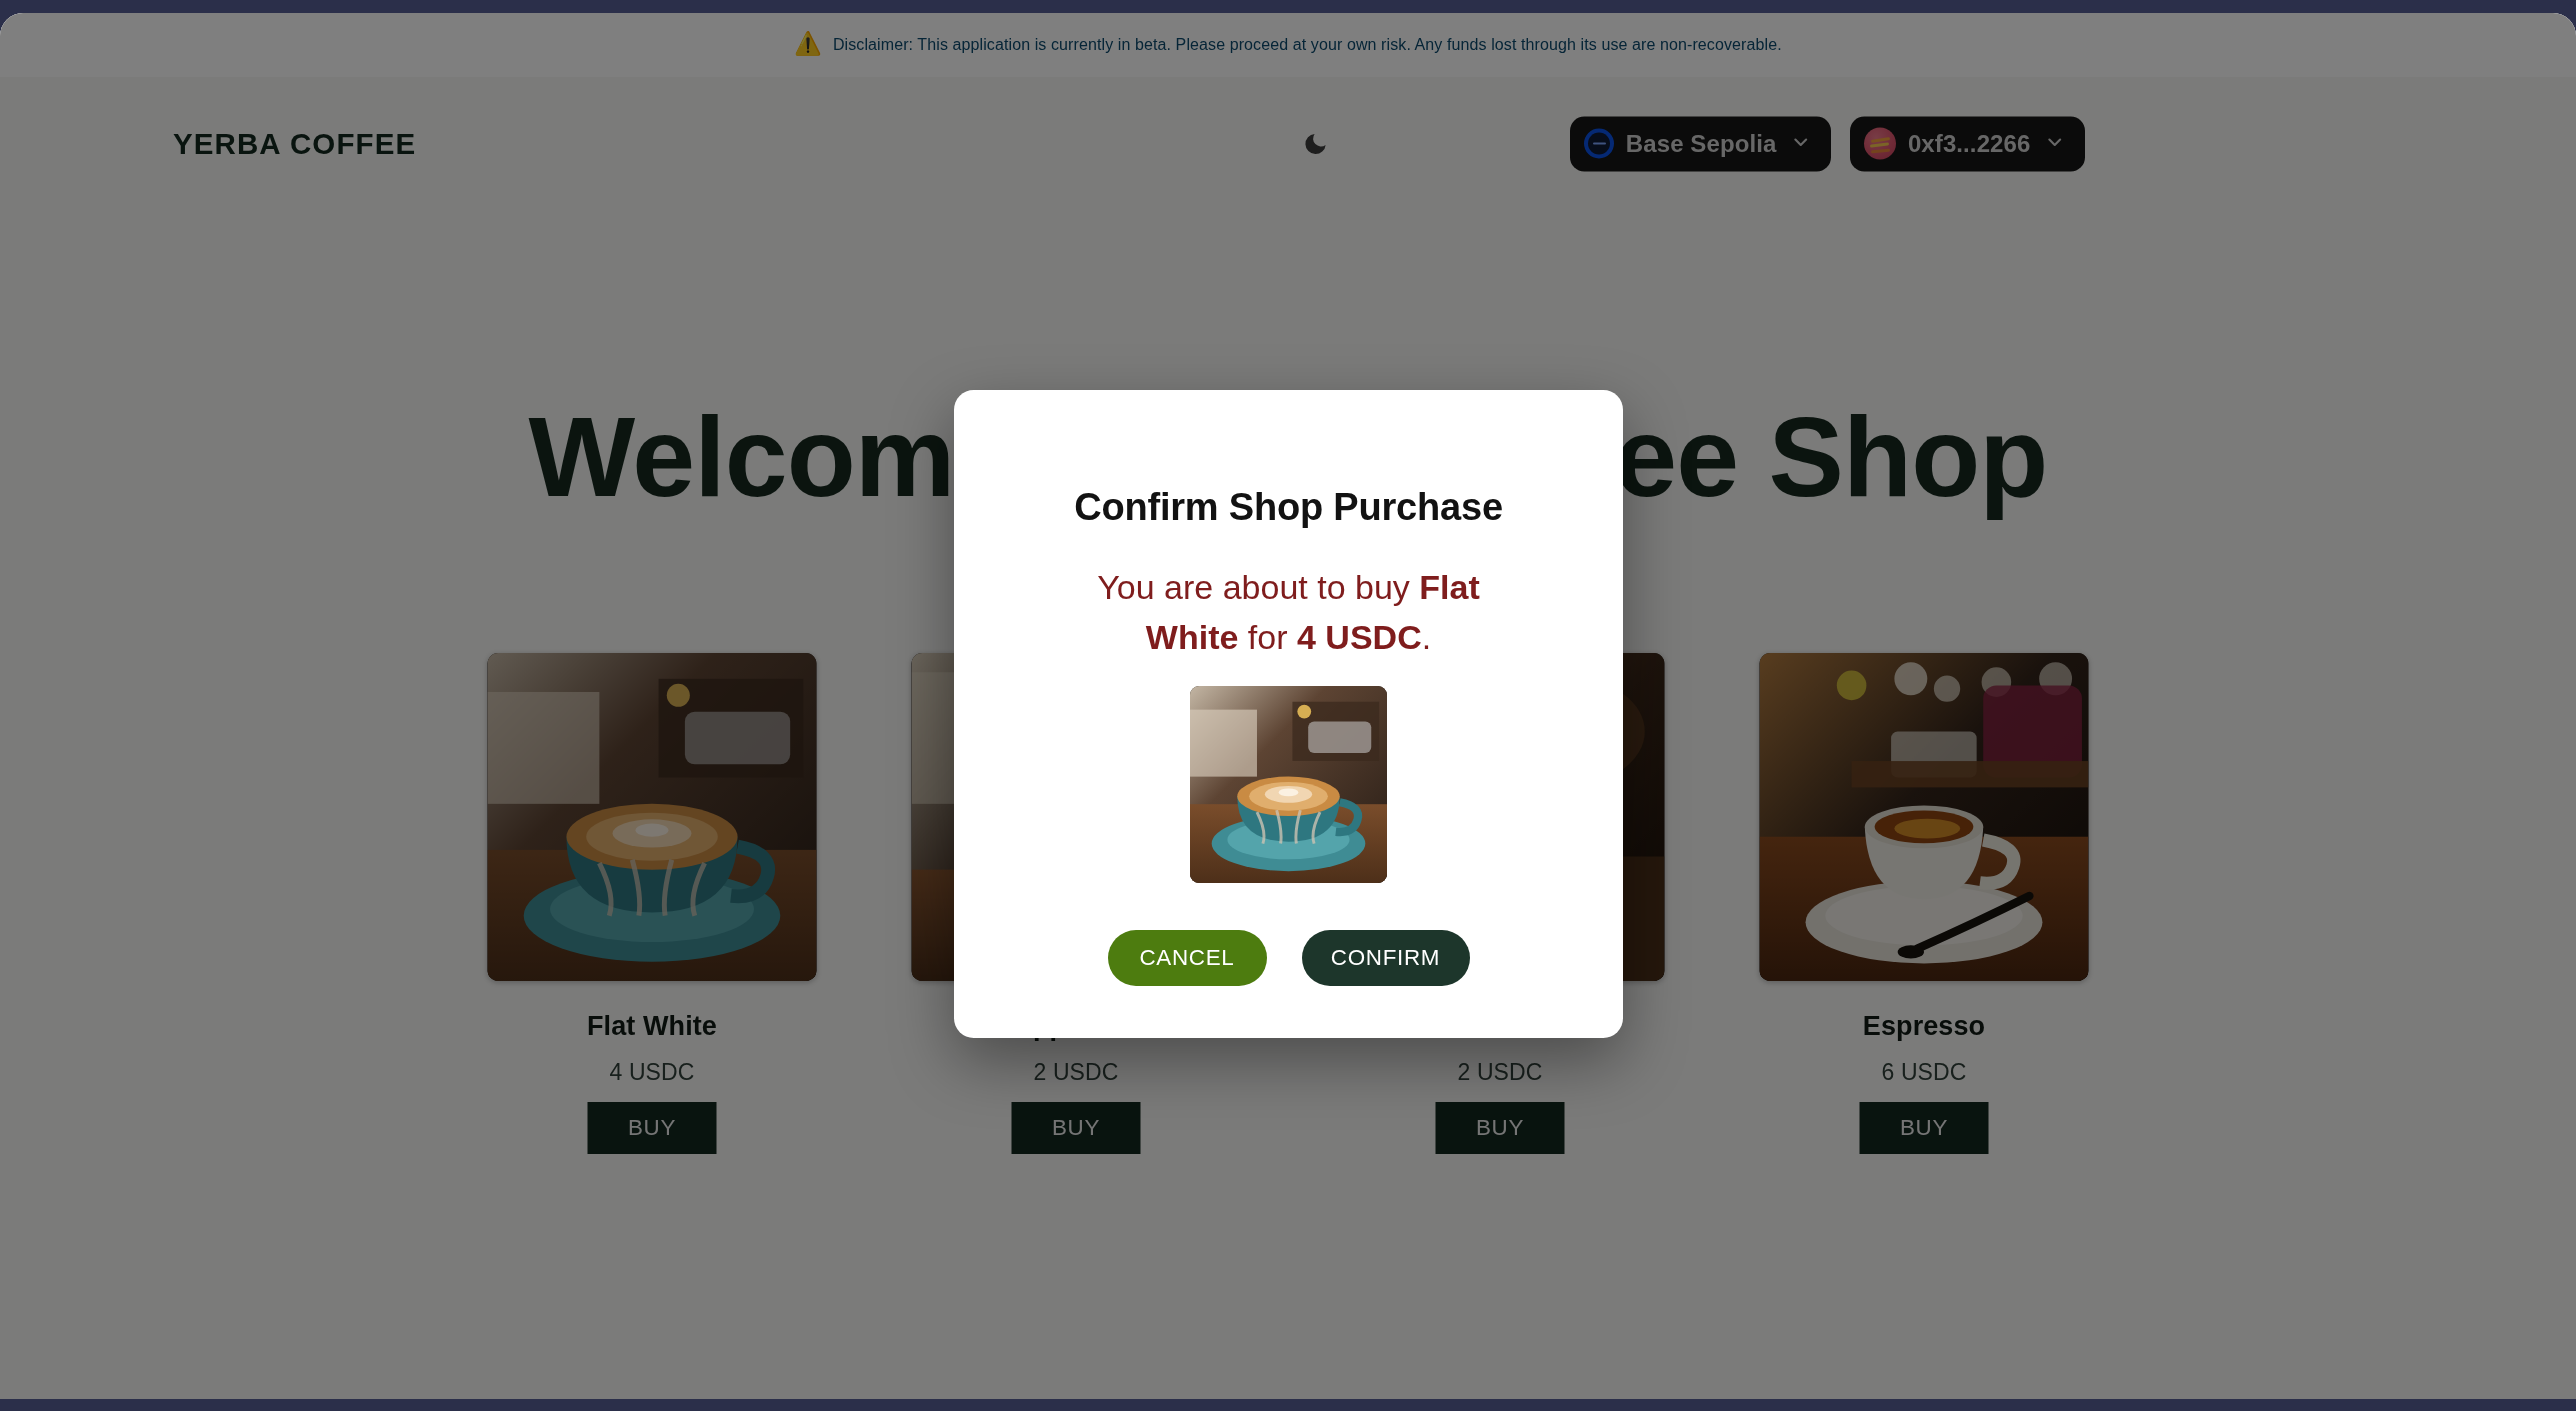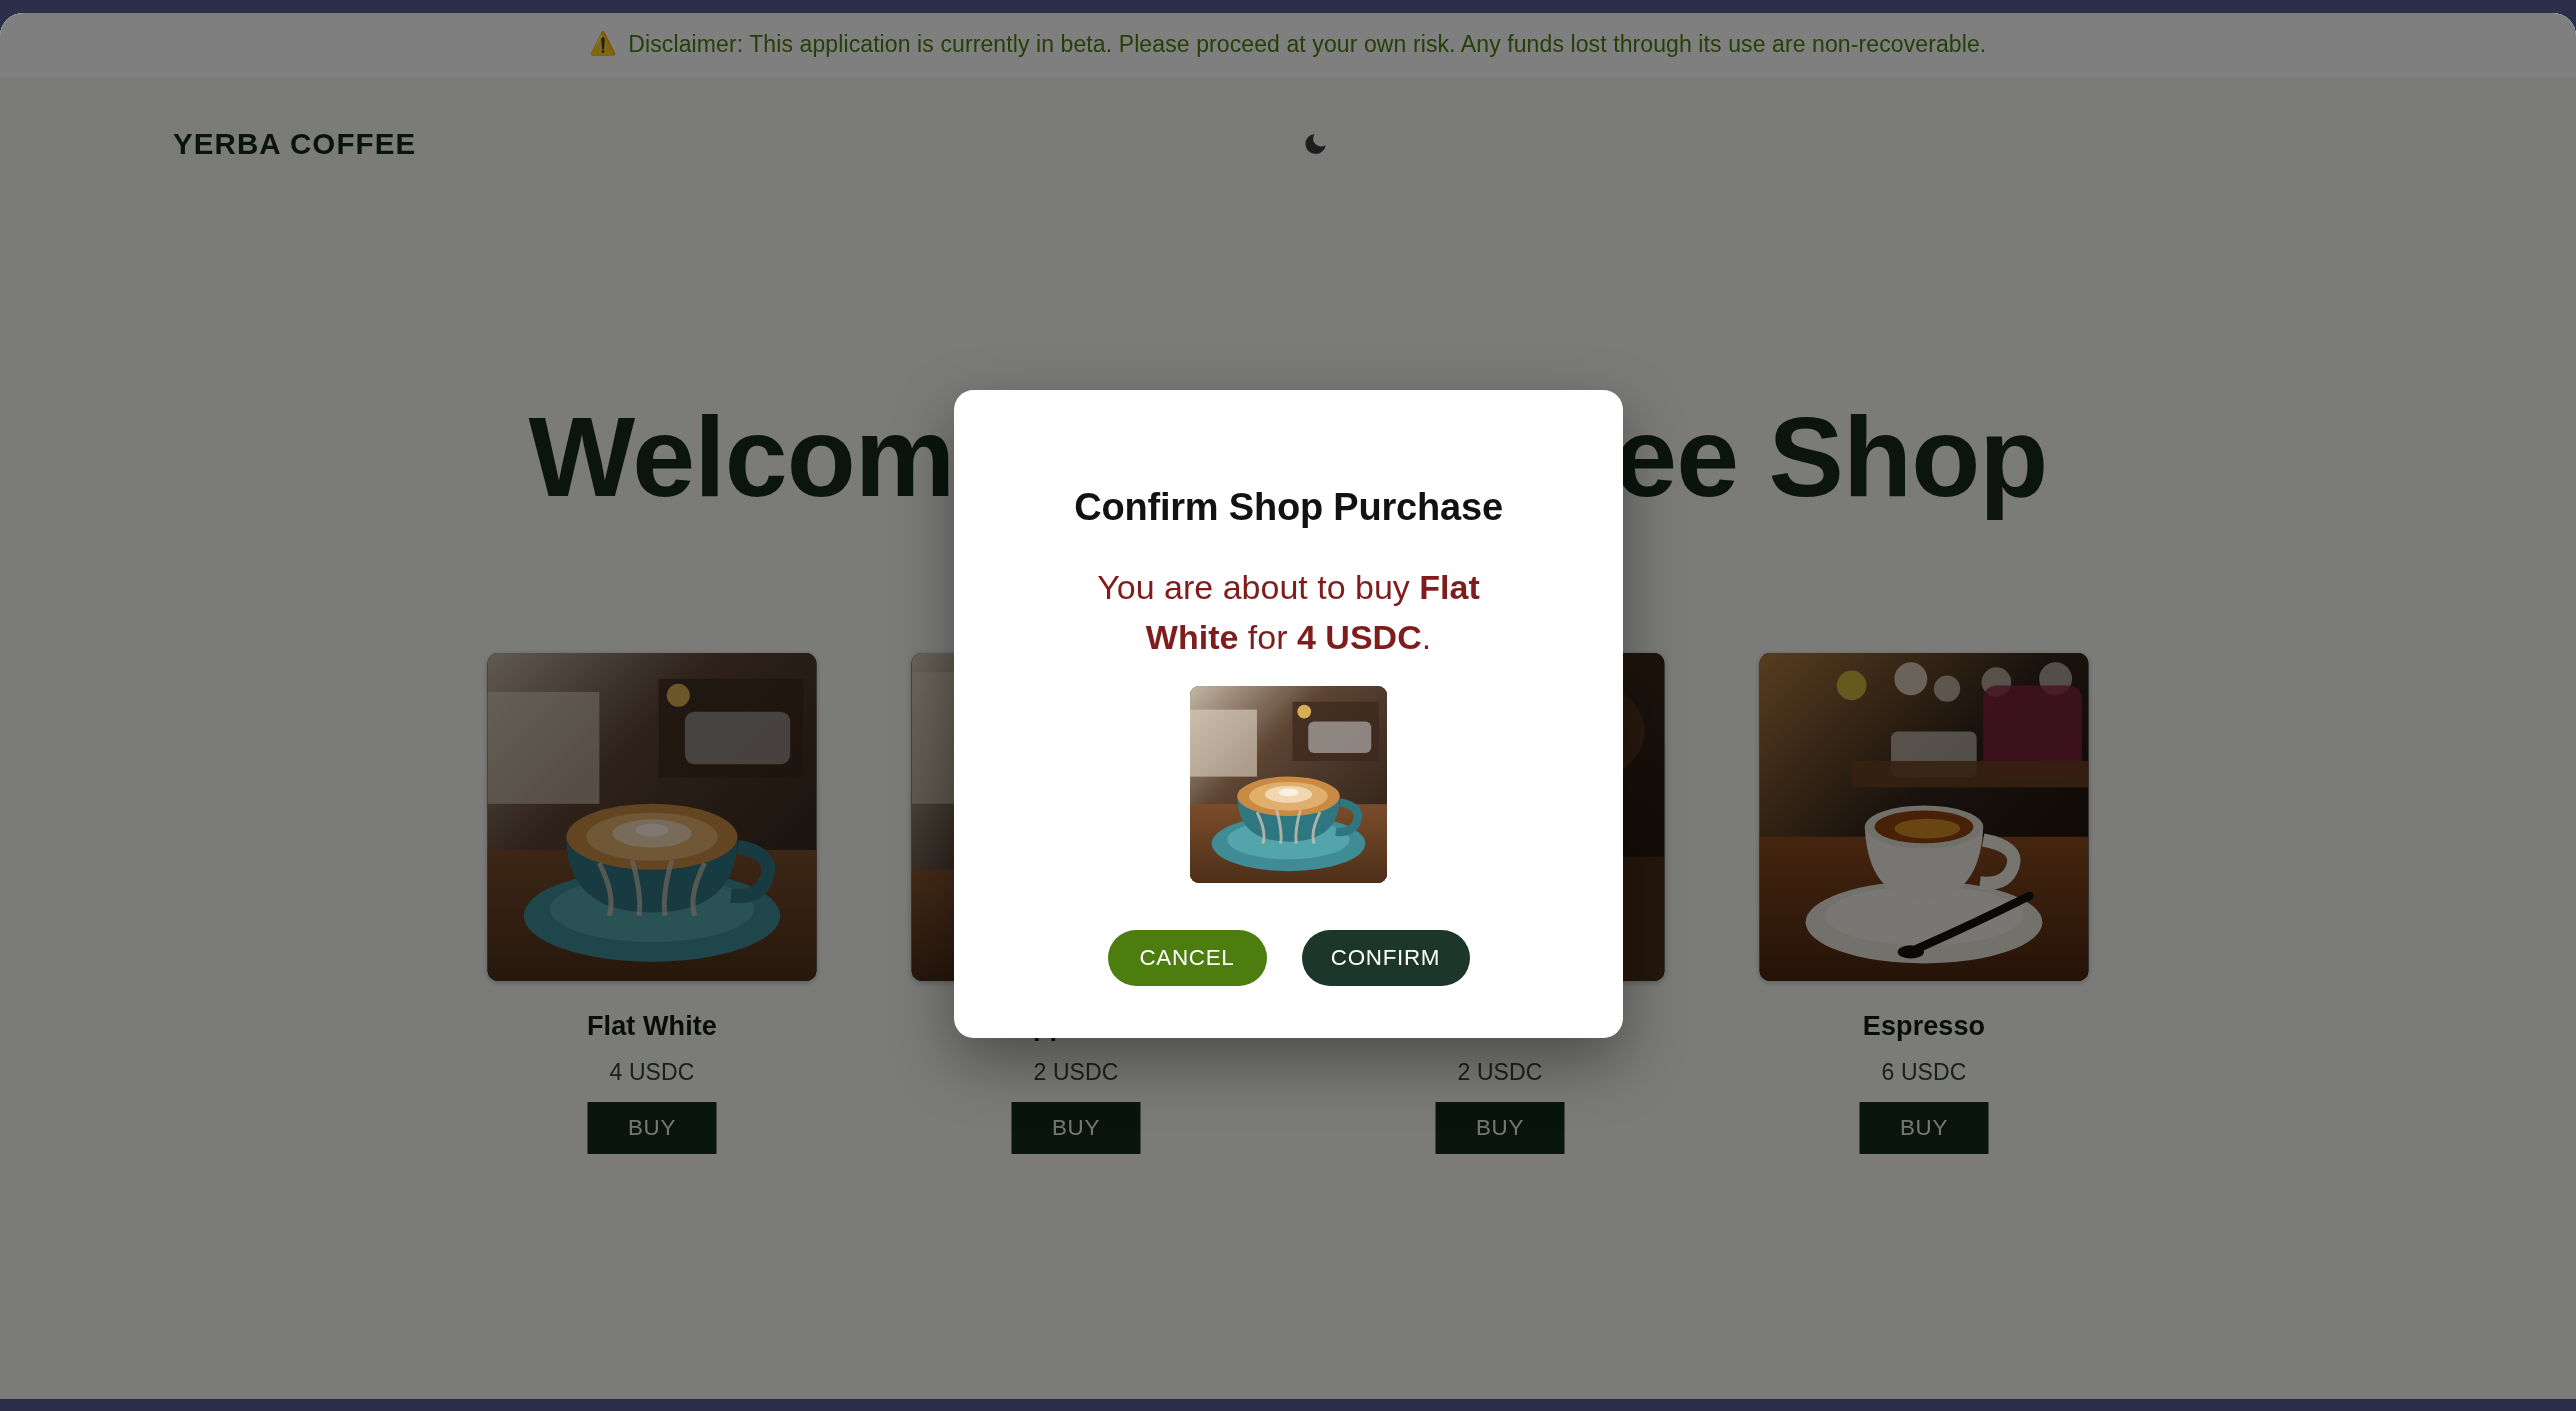--- a/index.html
+++ b/index.html
@@ -52,22 +52,22 @@
     gap: 10.7px;
     background: #ffffff;
     z-index: 10;
   }
   #disclaimer-bar .warn-icon {
     font-size: 22.4px;
     line-height: 1;
     filter: saturate(1.1);
   }
   #disclaimer-bar .disclaimer-text {
-    font-size: 23px;
-    color: #4d7c0f;
+    font-size: 16px;
+    color: #0c4a6e;
     letter-spacing: 0.1px;
     white-space: nowrap;
   }
 
   
   #site-header {
     position: absolute;
     left: 0; top: 64px;
     width: 2136px;
     height: 134px;
@@ -337,20 +337,45 @@
       <div id="brand-logo">YERBA COFFEE</div>
 
       <button id="theme-toggle">
         <span>
           <svg width="27" height="27" viewBox="0 0 24 24" aria-hidden="true">
             <path d="M21 12.79A9 9 0 1 1 11.21 3a7 7 0 0 0 9.79 9.79z" fill="#3c3c3c"></path>
           </svg>
         </span>
       </button>
 
+      <div class="header-actions">
+        <button class="pill-btn">
+          <span class="net-icon"></span>
+          <span class="pill-label">Base Sepolia</span>
+          <span class="chev">
+            <svg width="21.5" height="21.5" viewBox="0 0 24 24" aria-hidden="true">
+              <path d="M6 9l6 6 6-6" fill="none" stroke="#cfcfcf" stroke-width="2.4" stroke-linecap="round" stroke-linejoin="round"></path>
+            </svg>
+          </span>
+        </button>
+
+        <button class="pill-btn">
+          <span class="wallet-avatar">
+              <i></i>
+              <i></i>
+              <i></i>
+            </span>
+          <span class="pill-label">0xf3...2266</span>
+          <span class="chev">
+            <svg width="21.5" height="21.5" viewBox="0 0 24 24" aria-hidden="true">
+              <path d="M6 9l6 6 6-6" fill="none" stroke="#cfcfcf" stroke-width="2.4" stroke-linecap="round" stroke-linejoin="round"></path>
+            </svg>
+          </span>
+        </button>
+      </div>
     </header>
 
     <h1 id="hero-title">Welcome to our Coffee Shop</h1>
 
     <section id="product-grid">
 
       <article class="product-card">
         <div class="product-image">
           <svg viewBox="0 0 100 100" preserveAspectRatio="xMidYMid slice">
             <defs>

